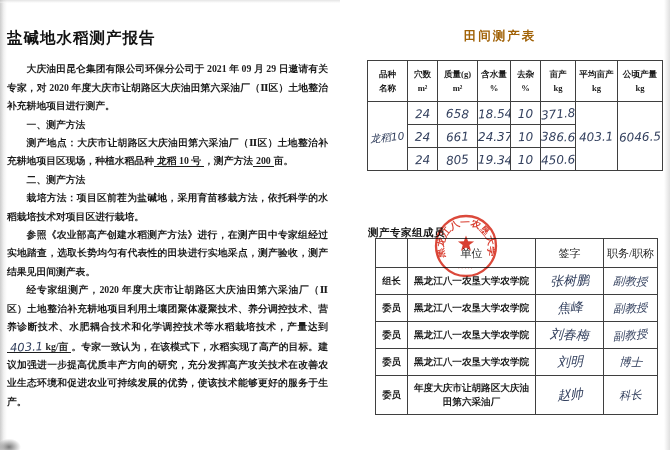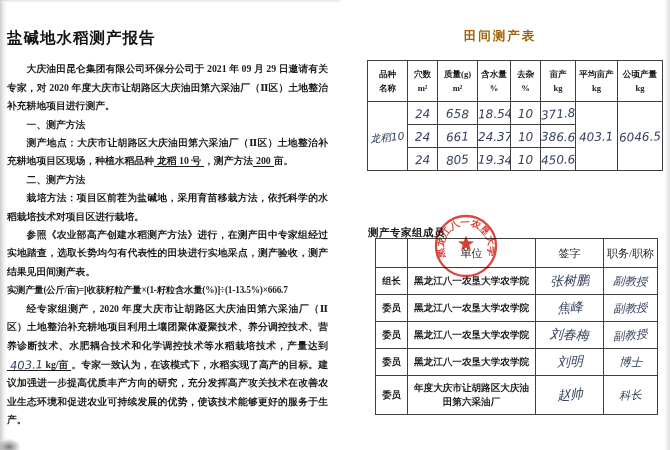--- a/index.html
+++ b/index.html
@@ -84,21 +84,20 @@
 
 <div class="page page-left">
   <div class="report-body">
     <h1 class="report-title">盐碱地水稻测产报告</h1>
     <p>大庆油田昆仑集团有限公司环保分公司于 2021 年 09 月 29 日邀请有关专家，对 2020 年度大庆市让胡路区大庆油田第六采油厂（Ⅱ区）土地整治补充耕地项目进行测产。</p>
     <p>一、测产方法</p>
     <p><span>测产地点：大庆市让胡路区大庆油田第六采油厂（Ⅱ区）土地整治补充耕地项目区现场，种植水稻品种</span><span class="blank">龙稻 10 号</span><span>，测产方法</span><span class="blank">200</span><span>亩。</span></p>
     <p>二、测产方法</p>
     <p>栽培方法：项目区前茬为盐碱地，采用育苗移栽方法，依托科学的水稻栽培技术对项目区进行栽培。</p>
     <p>参照《农业部高产创建水稻测产方法》进行，在测产田中专家组经过实地踏查，选取长势均匀有代表性的田块进行实地采点，测产验收，测产结果见田间测产表。</p>
-    <p class="formula">实测产量(公斤/亩)=[收获籽粒产量×(1-籽粒含水量(%)]÷(1-13.5%)×666.7</p>
     <p><span>经专家组测产，2020 年度大庆市让胡路区大庆油田第六采油厂（Ⅱ区）土地整治补充耕地项目利用土壤团聚体凝聚技术、养分调控技术、营养诊断技术、水肥耦合技术和化学调控技术等水稻栽培技术，产量达到</span><span class="blank"><span class="hw hw-inline">403.1</span> <span>kg/亩</span></span><span>。专家一致认为，在该模式下，水稻实现了高产的目标。建议加强进一步提高优质丰产方向的研究，充分发挥高产攻关技术在改善农业生态环境和促进农业可持续发展的优势，使该技术能够更好的服务于生产。</span></p>
   </div>
 </div>
 
 <div class="page page-right"></div>
 
 <h2 class="field-title">田间测产表</h2>
 
 <table class="ftable">
   <colgroup>

